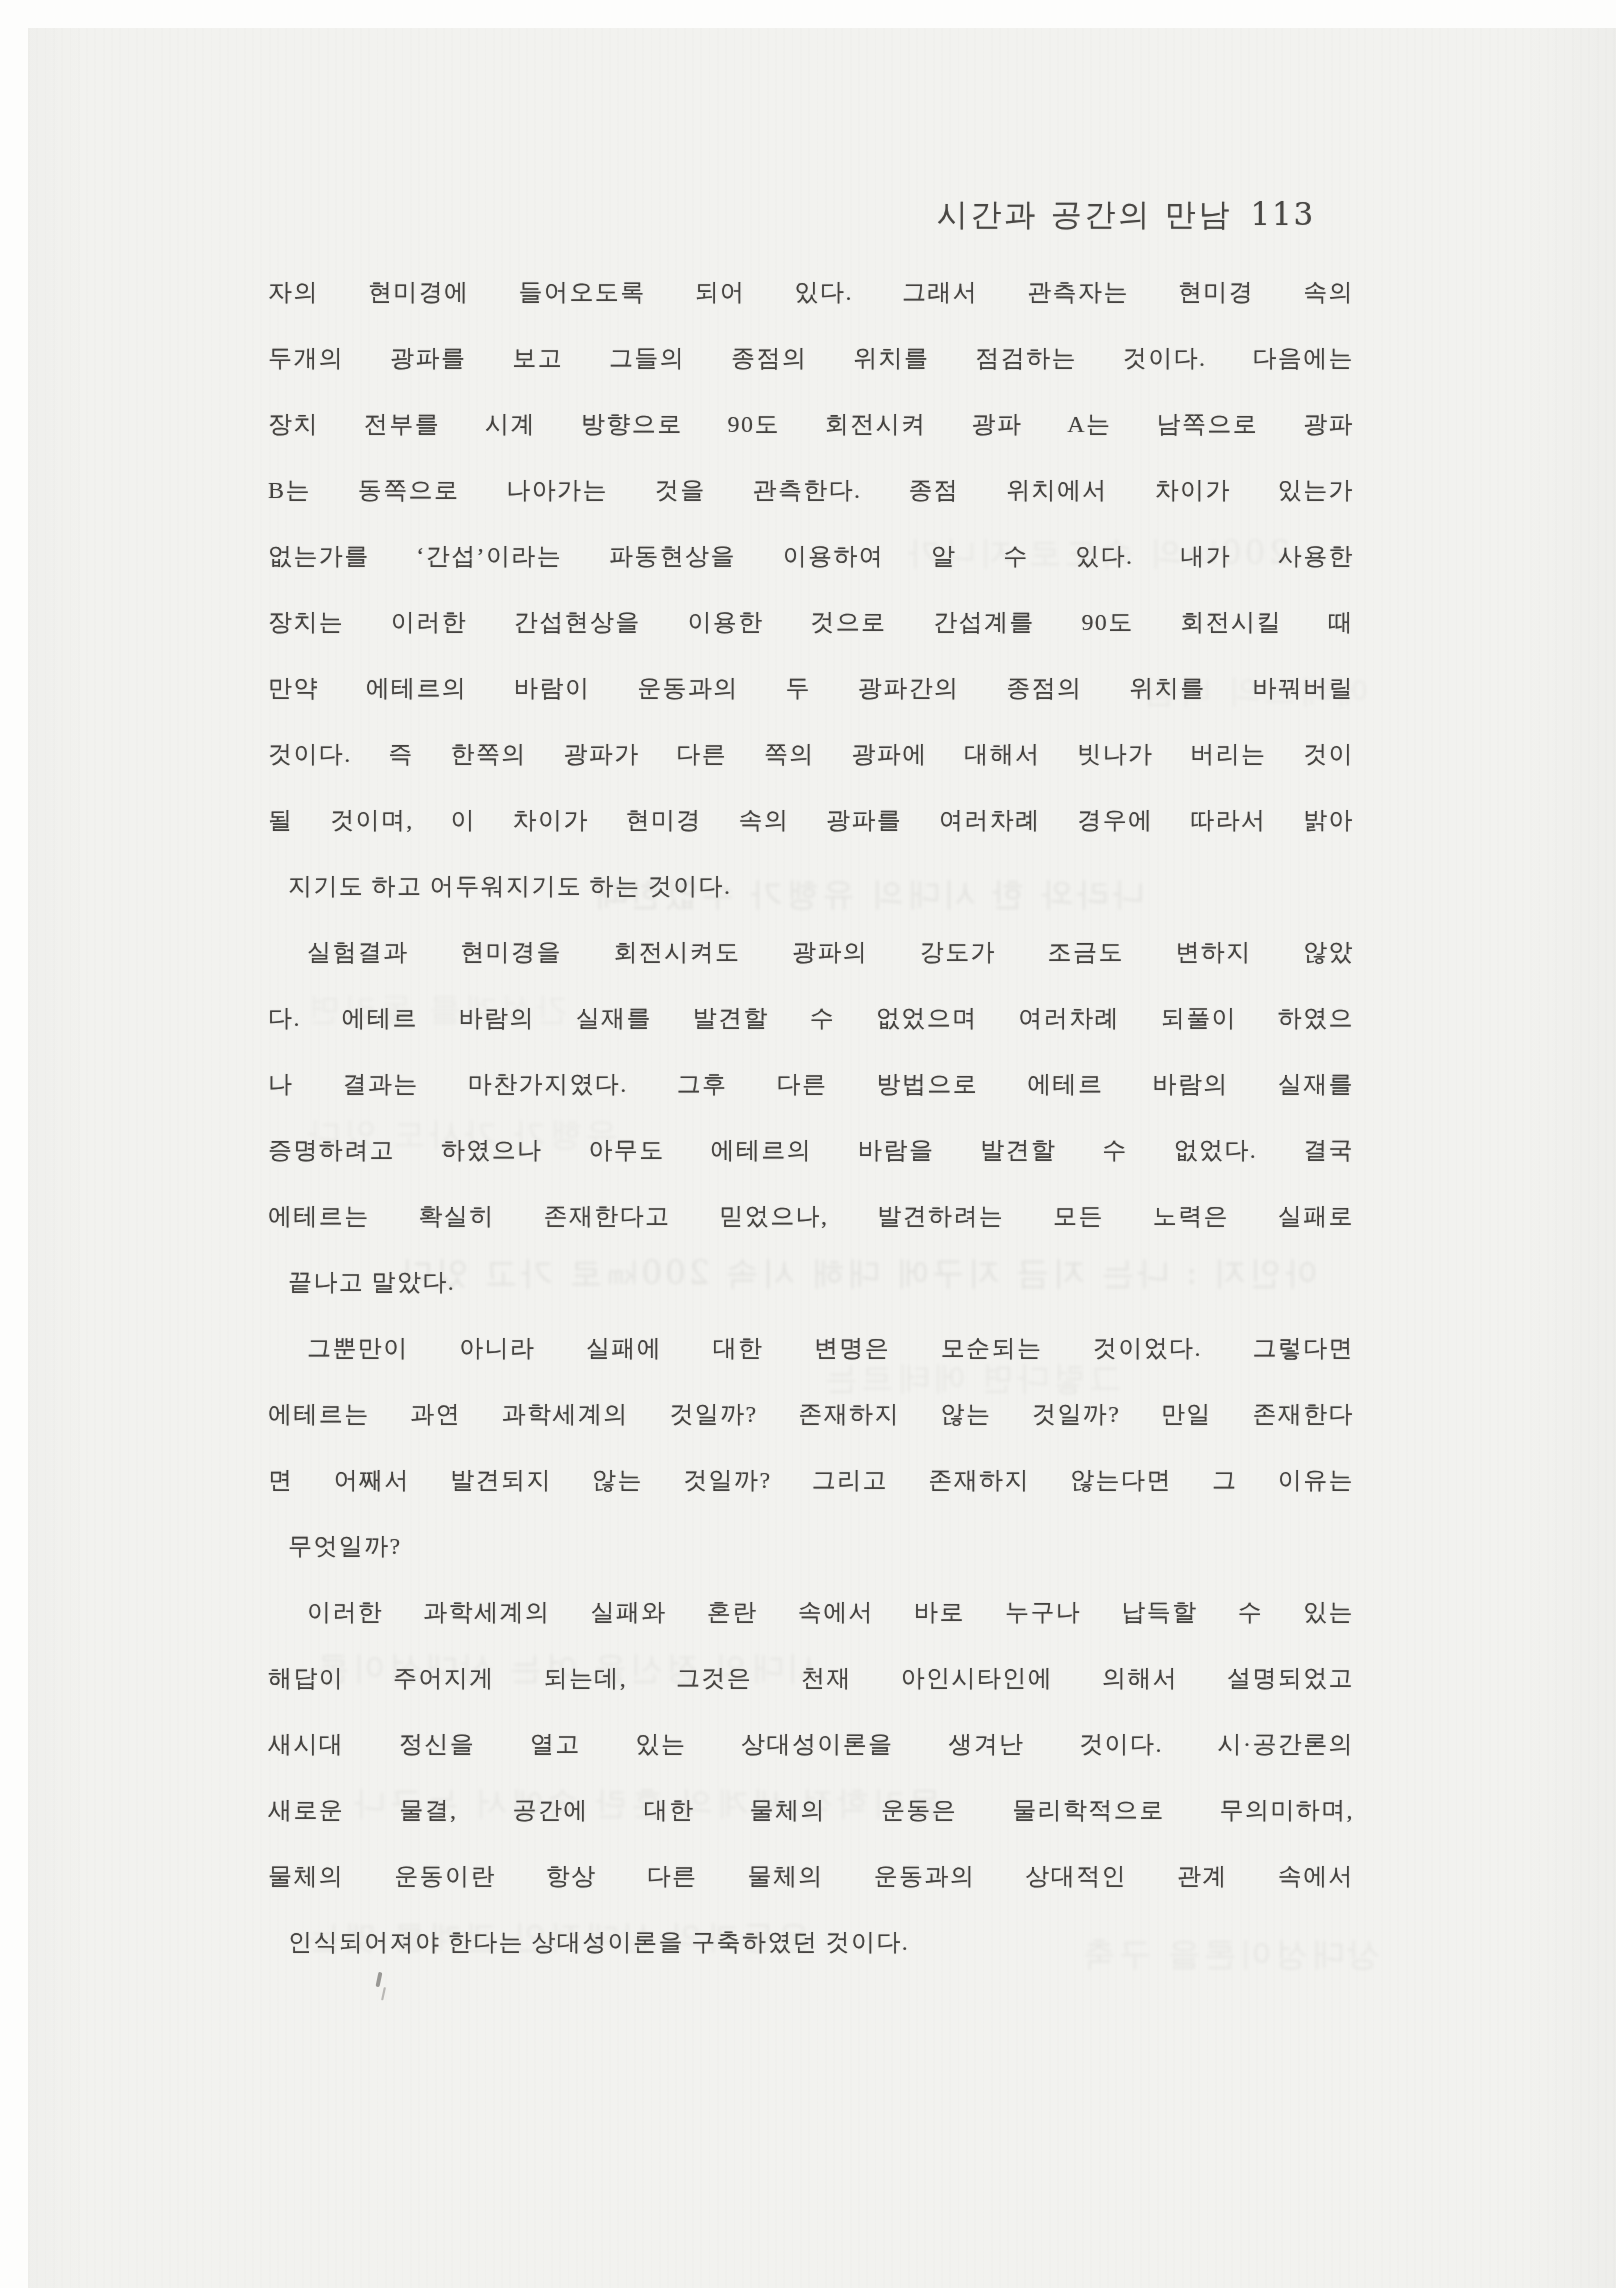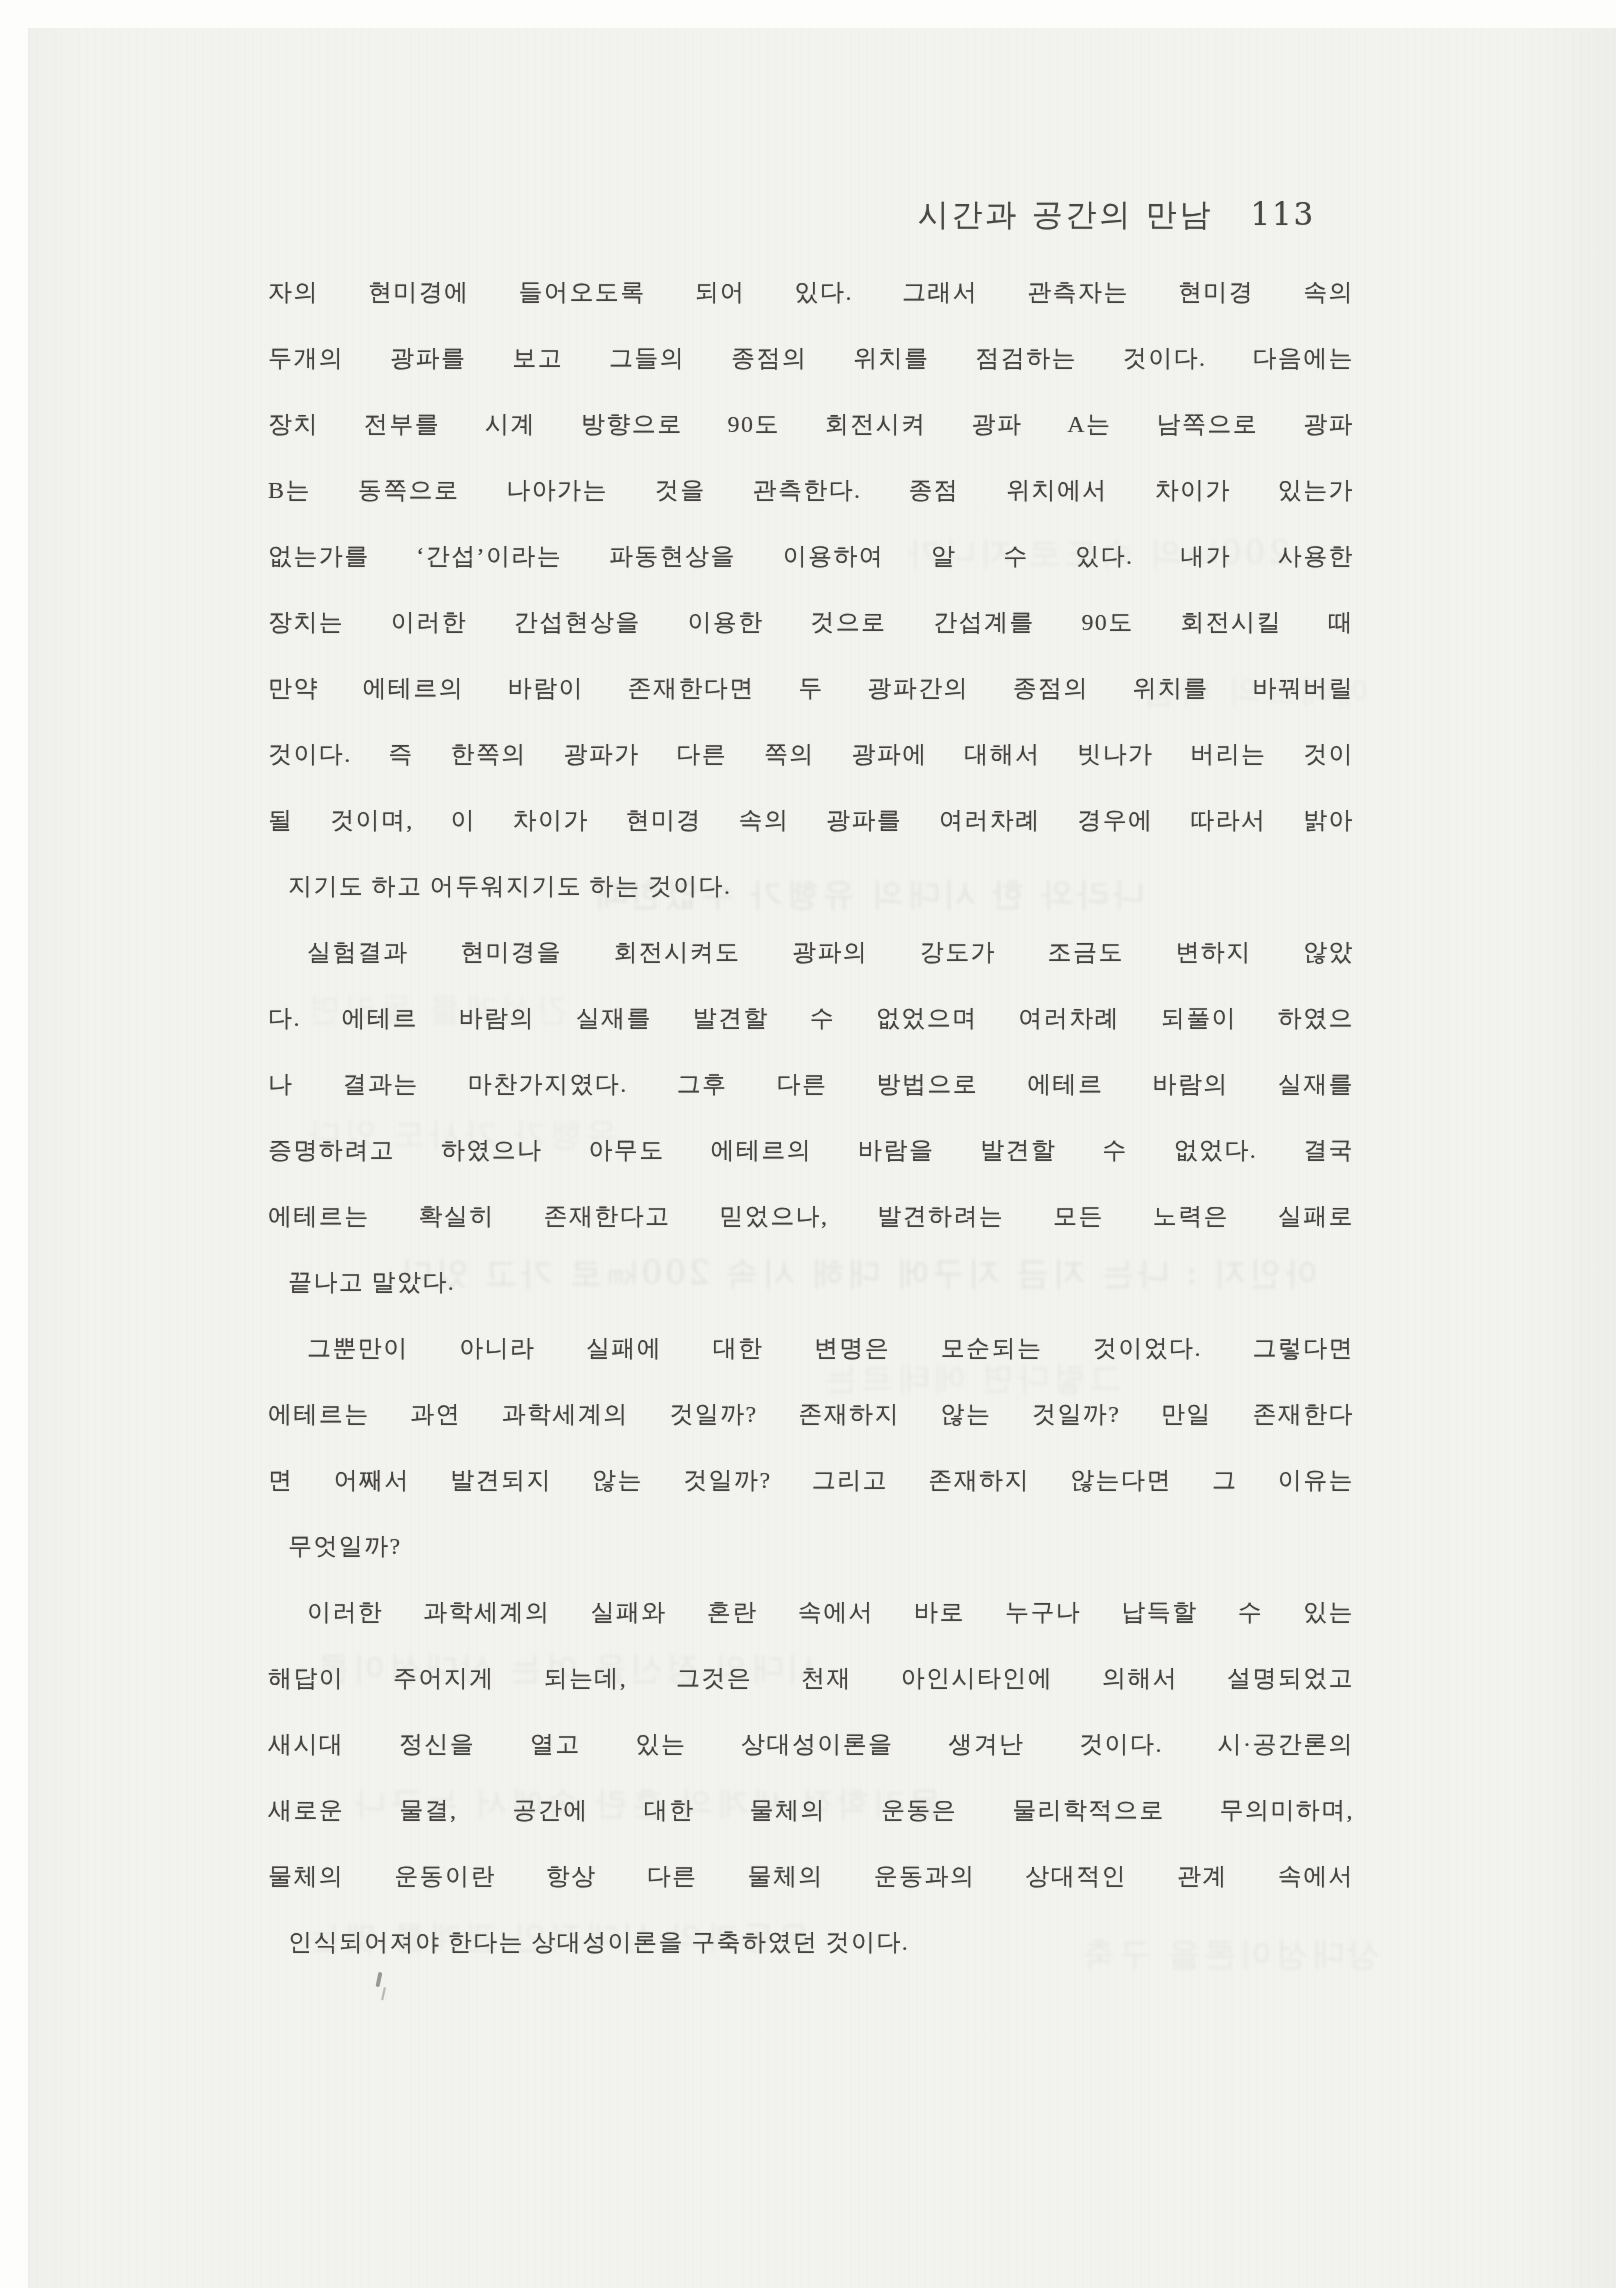--- a/index.html
+++ b/index.html
@@ -24,21 +24,21 @@
     position: absolute;
     top: 168px;
     right: 302px;
     font-size: 31px;
     line-height: 37px;
     letter-spacing: 2.8px;
     color: #4a4845;
     text-shadow: 0 0 0.9px rgba(74,72,69,0.45);
     white-space: nowrap;
   }
-  .running-header .pagenum { margin-left: 37px; letter-spacing: 1.8px; }
+  .running-header .pagenum { margin-left: 18px; letter-spacing: 1.8px; }
   .body-text {
     position: absolute;
     top: 231px;
     left: 240px;
     width: 1086px;
     color: #454340;
     font-size: 24px;
     line-height: 66px;
     letter-spacing: 1.4px;
     text-shadow: 0 0 0.9px rgba(69,67,64,0.5);
@@ -84,21 +84,21 @@
       <span>시간과 공간의 만남</span><span class="pagenum">113</span>
     </div>
 
     <div class="body-text" id="body-text">
         <div class="line">자의 현미경에 들어오도록 되어 있다. 그래서 관측자는 현미경 속의</div>
         <div class="line">두개의 광파를 보고 그들의 종점의 위치를 점검하는 것이다. 다음에는</div>
         <div class="line">장치 전부를 시계 방향으로 90도 회전시켜 광파 A는 남쪽으로 광파</div>
         <div class="line">B는 동쪽으로 나아가는 것을 관측한다. 종점 위치에서 차이가 있는가</div>
         <div class="line">없는가를 ‘간섭’이라는 파동현상을 이용하여 알 수 있다. 내가 사용한</div>
         <div class="line">장치는 이러한 간섭현상을 이용한 것으로 간섭계를 90도 회전시킬 때</div>
-        <div class="line">만약 에테르의 바람이 존재한다면 두 광파간의 종점의 위치를 바꿔버릴</div>
+        <div class="line">만약 에테르의 바람이 운동과의 두 광파간의 종점의 위치를 바꿔버릴</div>
         <div class="line">것이다. 즉 한쪽의 광파가 다른 쪽의 광파에 대해서 빗나가 버리는 것이</div>
         <div class="line">될 것이며, 이 차이가 현미경 속의 광파를 여러차례 경우에 따라서 밝아</div>
         <div class="line para-end">지기도 하고 어두워지기도 하는 것이다.</div>
         <div class="line indent">실험결과 현미경을 회전시켜도 광파의 강도가 조금도 변하지 않았</div>
         <div class="line">다. 에테르 바람의 실재를 발견할 수 없었으며 여러차례 되풀이 하였으</div>
         <div class="line">나 결과는 마찬가지였다. 그후 다른 방법으로 에테르 바람의 실재를</div>
         <div class="line">증명하려고 하였으나 아무도 에테르의 바람을 발견할 수 없었다. 결국</div>
         <div class="line">에테르는 확실히 존재한다고 믿었으나, 발견하려는 모든 노력은 실패로</div>
         <div class="line para-end">끝나고 말았다.</div>
         <div class="line indent">그뿐만이 아니라 실패에 대한 변명은 모순되는 것이었다. 그렇다면</div>

